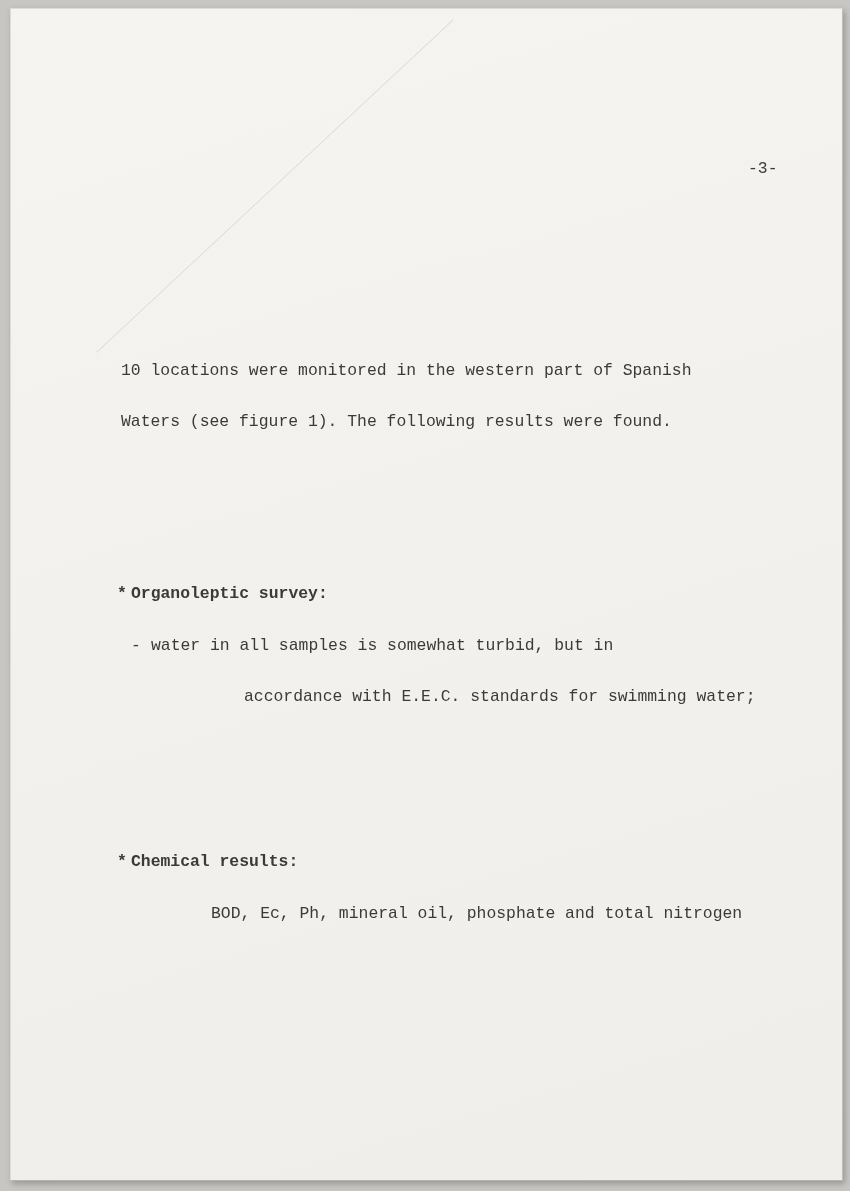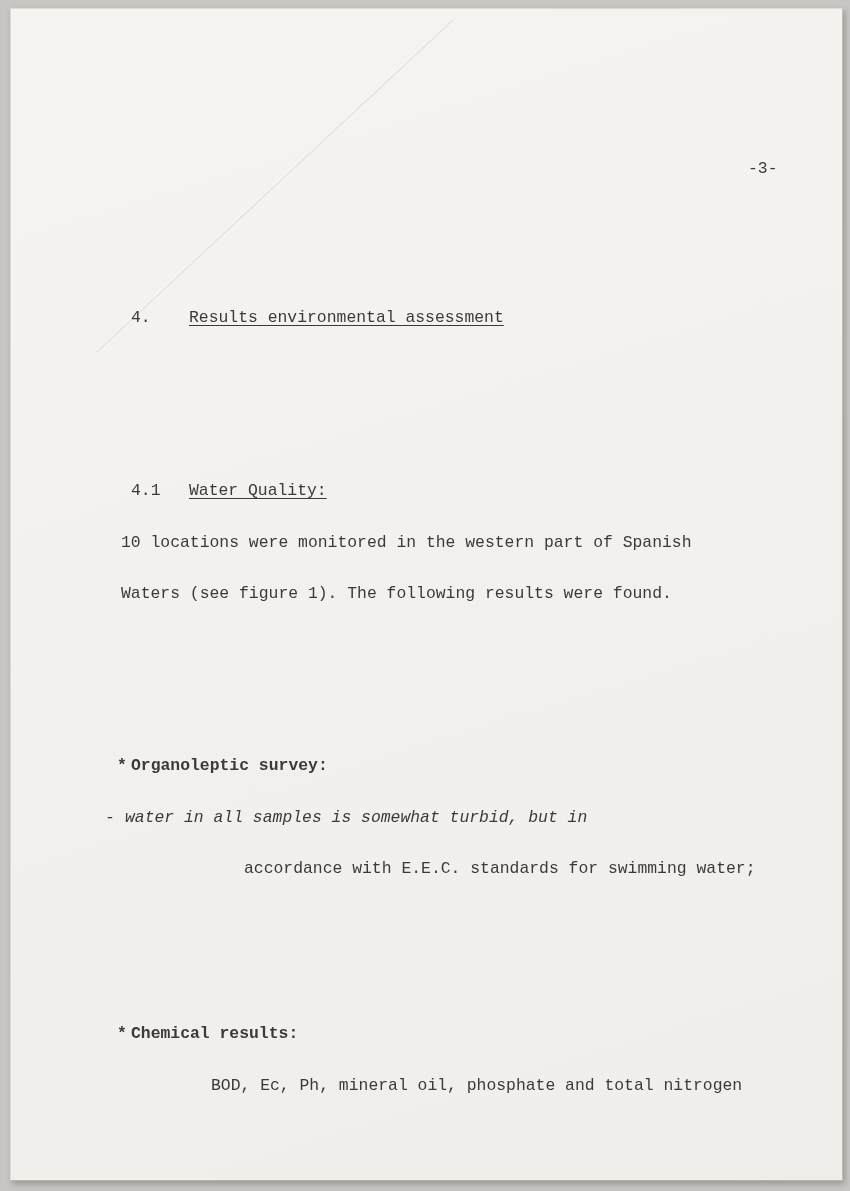--- a/index.html
+++ b/index.html
@@ -32,44 +32,40 @@
   }
   .pagenum{position:absolute;left:737px;top:150px;font-size:16.4px;color:#3c3a37;}
   .line{white-space:pre;}
   .num{display:inline-block;width:58px;}
   .hrow{padding-left:120px;}
   .body{padding-left:110px;}
   .brow{padding-left:106px;}
   .star{display:inline-block;width:14px;font-weight:bold;}
   .btitle{font-weight:bold;}
   .bcont{padding-left:200px;}
-  .drow{padding-left:94px;font-style:italic;}
+  .drow{padding-left:120px;}
   .dash{display:inline-block;width:20px;}
   .dcont{padding-left:233px;}
   .ul{text-decoration:underline;text-underline-offset:3px;text-decoration-thickness:1.3px;}
   section{margin:0;}
 </style>
 </head>
 <body>
 
 <div class="paper">
   <div class="crease"></div>
 
   <div class="pagenum">-3-</div>
 
   <div class="content">
 
     
-    <section>
-      <div class="line hrow"><span class="num">4.</span><span class="ul">Results environmental assessment</span></div>
-    </section>
 
     
     <section style="margin-top:18px">
-      <div class="line hrow"><span class="num">4.1</span><span class="ul">Water Quality:</span></div>
       <div class="line body">10 locations were monitored in the western part of Spanish</div>
       <div class="line body">Waters (see figure 1). The following results were found.</div>
     </section>
 
     
     <section style="margin-top:17px">
       <div class="line brow"><span class="star">*</span><span class="btitle">Organoleptic survey:</span></div>
       <div class="line drow"><span class="dash">-</span><span>water in all samples is somewhat turbid, but in</span></div>
       <div class="line dcont">accordance with E.E.C. standards for swimming water;</div>
     </section>

